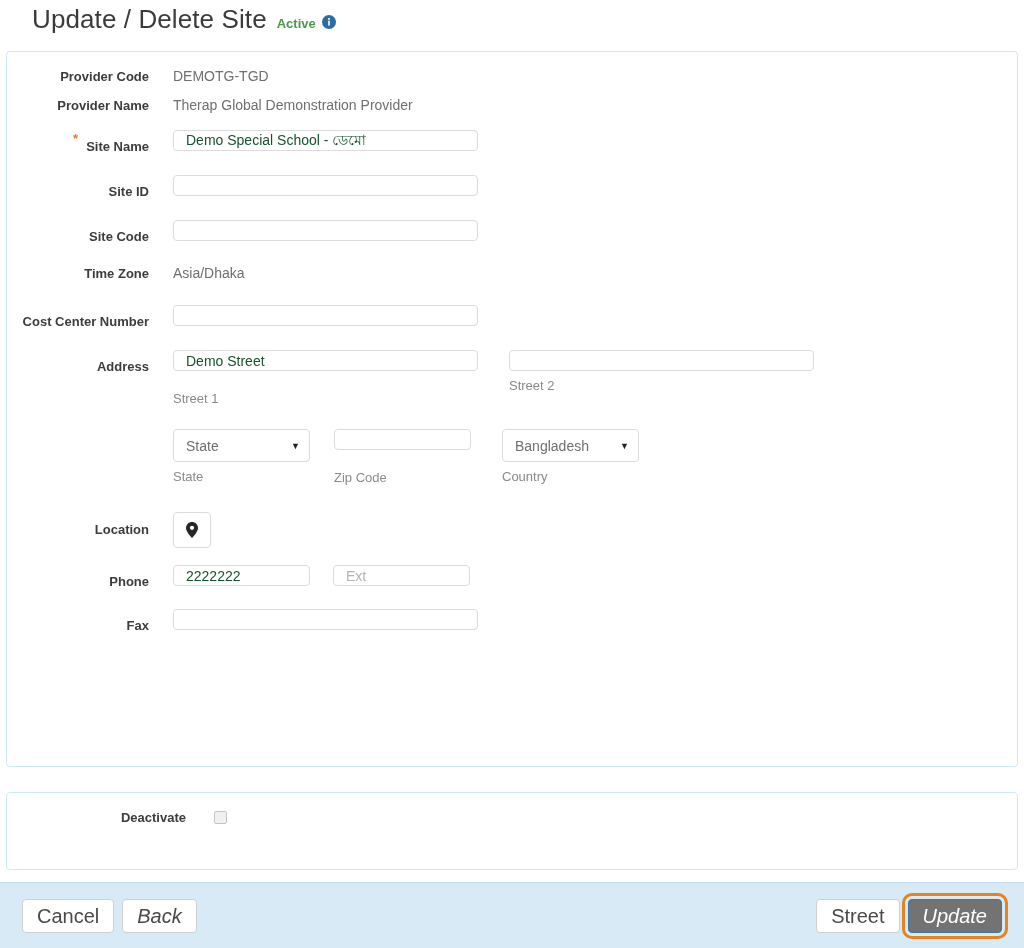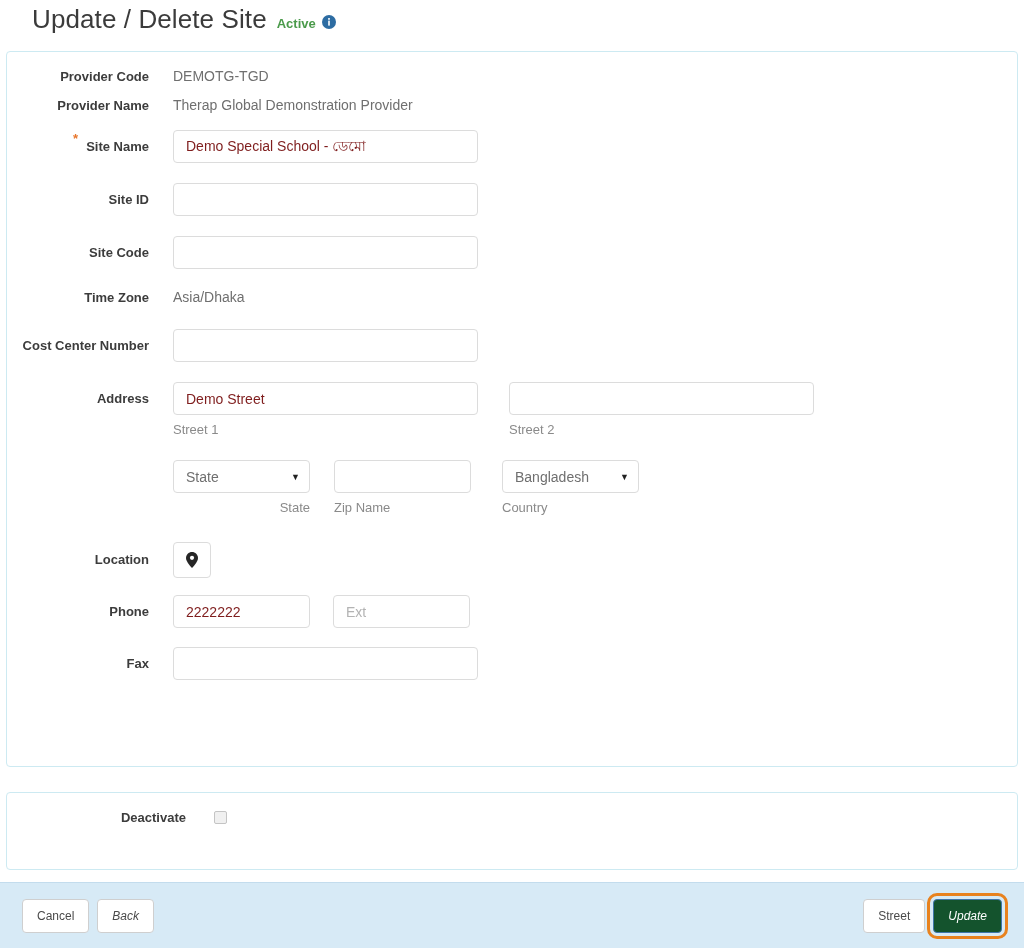--- a/index.html
+++ b/index.html
@@ -83,27 +83,27 @@
   }
   .static-value {
     font-size: 14px;
     color: #6f6f6f;
     line-height: 17px;
   }
 
   .fields { display: flex; flex-wrap: wrap; }
 
   .txt {
-    height: 33px;
+    height: 21px;
     border: 1px solid #dcdcdc;
     border-radius: 4px;
     background: #ffffff;
     font-family: "Liberation Sans", sans-serif;
     font-size: 14px;
-    color: #7f1d1d;
+    color: #14532d;
     padding: 0 12px;
     outline: none;
   }
   .txt::placeholder { color: #b3b3b3; }
   .w-lg { width: 305px; }
   .w-md { width: 137px; }
   .w-sm { width: 137px; }
 
   .sel {
     height: 33px;
@@ -132,23 +132,23 @@
   }
 
   .help {
     font-size: 13px;
     color: #8a8a8a;
     margin-top: 7px;
     line-height: 16px;
   }
 
   .col { display: flex; flex-direction: column; }
-  .gap-34 { margin-right: 31px; }
+  .gap-34 { margin-right: 31px; gap: 13px; }
   .gap-23 { margin-right: 23px; }
-  .gap-26 { margin-right: 24px; align-items: flex-end; }
+  .gap-26 { margin-right: 24px; }
 
   .loc-btn {
     width: 38px;
     height: 36px;
     border: 1px solid #dcdcdc;
     border-radius: 4px;
     background: #ffffff;
     display: flex;
     align-items: center;
     justify-content: center;
@@ -178,34 +178,34 @@
     width: 1024px;
     height: 66px;
     background: #d7eaf6;
     border-top: 1px solid #c3dced;
     display: flex;
     align-items: center;
     padding: 0 22px;
   }
   .btn {
     font-family: "Liberation Sans", sans-serif;
-    font-size: 12px;
+    font-size: 20px;
     height: 34px;
     padding: 0 14px;
     border: 1px solid #cfcfcf;
     border-radius: 4px;
     background: #ffffff;
     color: #4a4a4a;
     cursor: pointer;
     line-height: 32px;
   }
   .btn + .btn { margin-left: 8px; font-style: italic; }
   .spacer { flex: 1; }
   .btn-primary {
-    background: #14532d;
+    background: #737373;
     border: 1px solid #3f76a8;
     color: #ffffff;
   }
   .btn-highlight {
     outline: 3px solid #e8821e;
     outline-offset: 3px;
   }
 </style>
 </head>
 <body>
@@ -284,21 +284,21 @@
             <span class="sel-wrap">
               <select class="sel">
                 <option>State</option>
               </select>
               <span class="sel-caret">▼</span>
             </span>
             <span class="help">State</span>
           </div>
           <div class="col gap-34">
             <input class="txt w-sm" type="text" value="" style="">
-            <span class="help">Zip Name</span>
+            <span class="help">Zip Code</span>
           </div>
           <div class="col">
             <span class="sel-wrap">
               <select class="sel">
                 <option>Bangladesh</option>
               </select>
               <span class="sel-caret">▼</span>
             </span>
             <span class="help">Country</span>
           </div>

